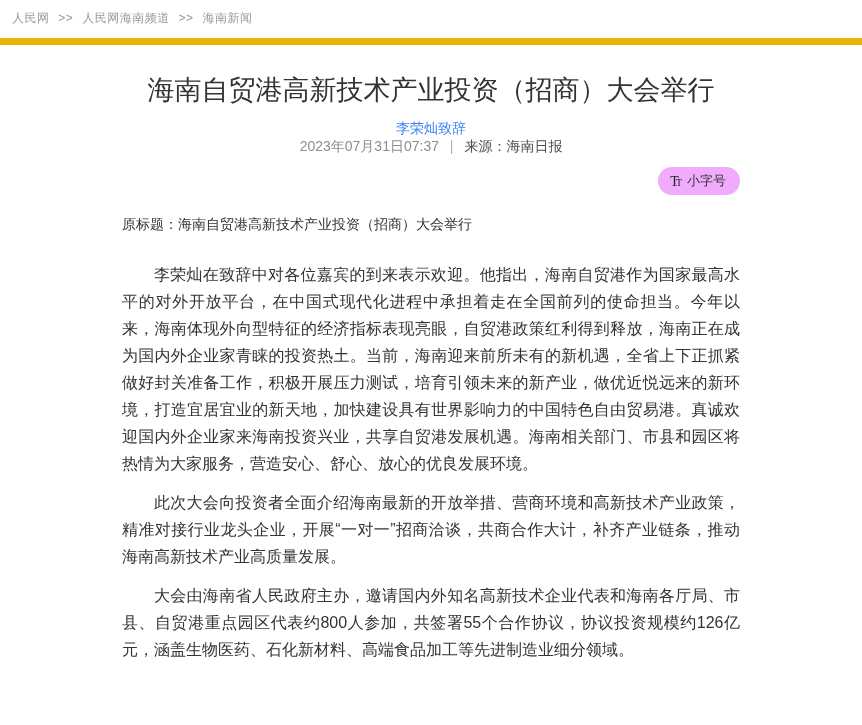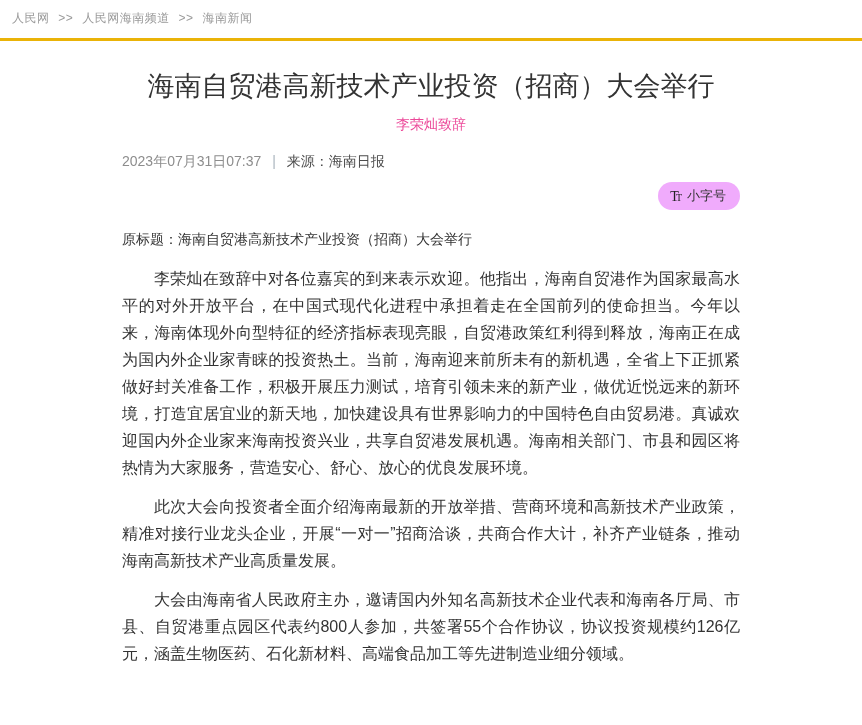--- a/index.html
+++ b/index.html
@@ -13,21 +13,21 @@
     width: 862px;
     height: 725px;
     overflow: hidden;
     position: relative;
   }
   
   .breadcrumb {
     padding: 10px 12px 11px 12px;
     font-size: 12px;
     color: #9a9a9a;
-    border-bottom: 3px solid #eab308;
+    border-bottom: 7px solid #eab308;
     letter-spacing: 0.5px;
   }
   .breadcrumb a {
     color: #9a9a9a;
     text-decoration: none;
     cursor: pointer;
   }
   .breadcrumb .sep {
     margin: 0 5px;
     color: #9a9a9a;
@@ -42,24 +42,24 @@
     font-size: 27px;
     font-weight: 500;
     color: #333333;
     text-align: center;
     line-height: 36px;
   }
   .article-subtitle {
     margin-top: 12px;
     text-align: center;
     font-size: 14px;
-    color: #ec4899;
+    color: #3b82f6;
   }
   .article-meta {
-    margin-top: 19px;
+    text-align: center;
     font-size: 14px;
     color: #8d8d8d;
   }
   .article-meta .pipe {
     margin: 0 7px;
     color: #aab4bd;
   }
   .article-meta .source-label,
   .article-meta .source-link {
     color: #4d4d4d;
@@ -102,21 +102,21 @@
     line-height: 27px;
     text-align: justify;
   }
   .article-body p {
     margin: 0 0 12px 0;
     text-indent: 2em;
   }
   .article-body p.original-title {
     text-indent: 0;
     font-size: 14px;
-    margin-bottom: 15px;
+    margin-bottom: 26px;
     line-height: 22px;
   }
 </style>
 </head>
 <body>
 
 <div>
 
   <nav class="breadcrumb">
     <a>人民网</a>

